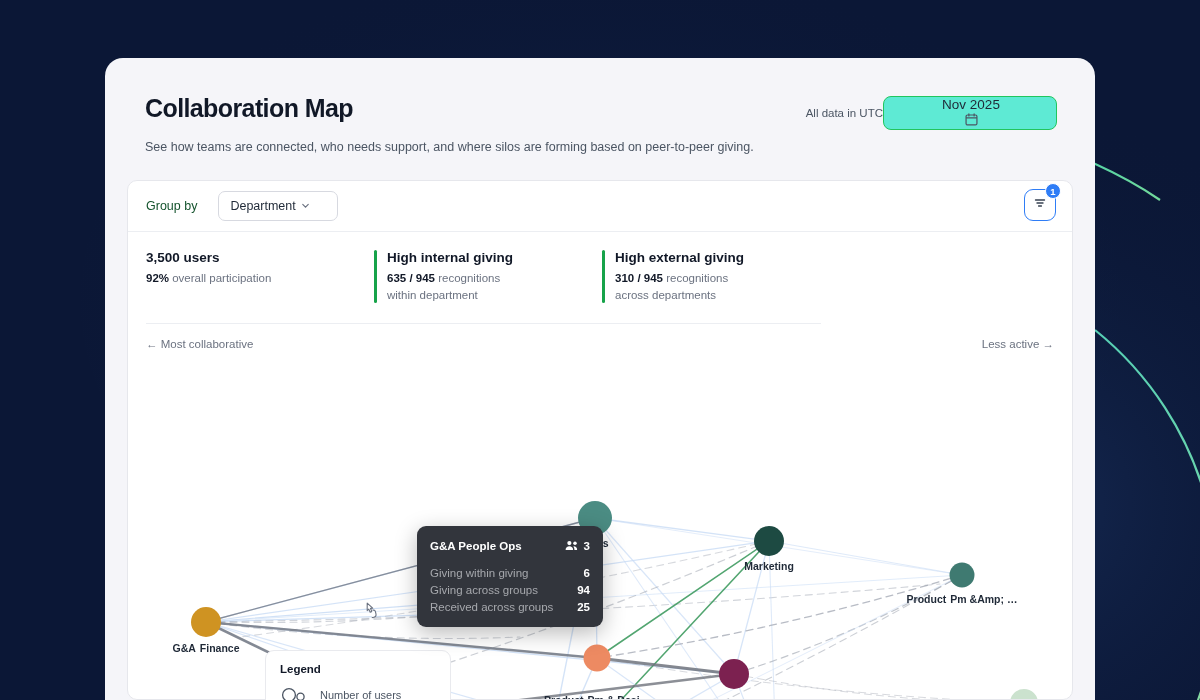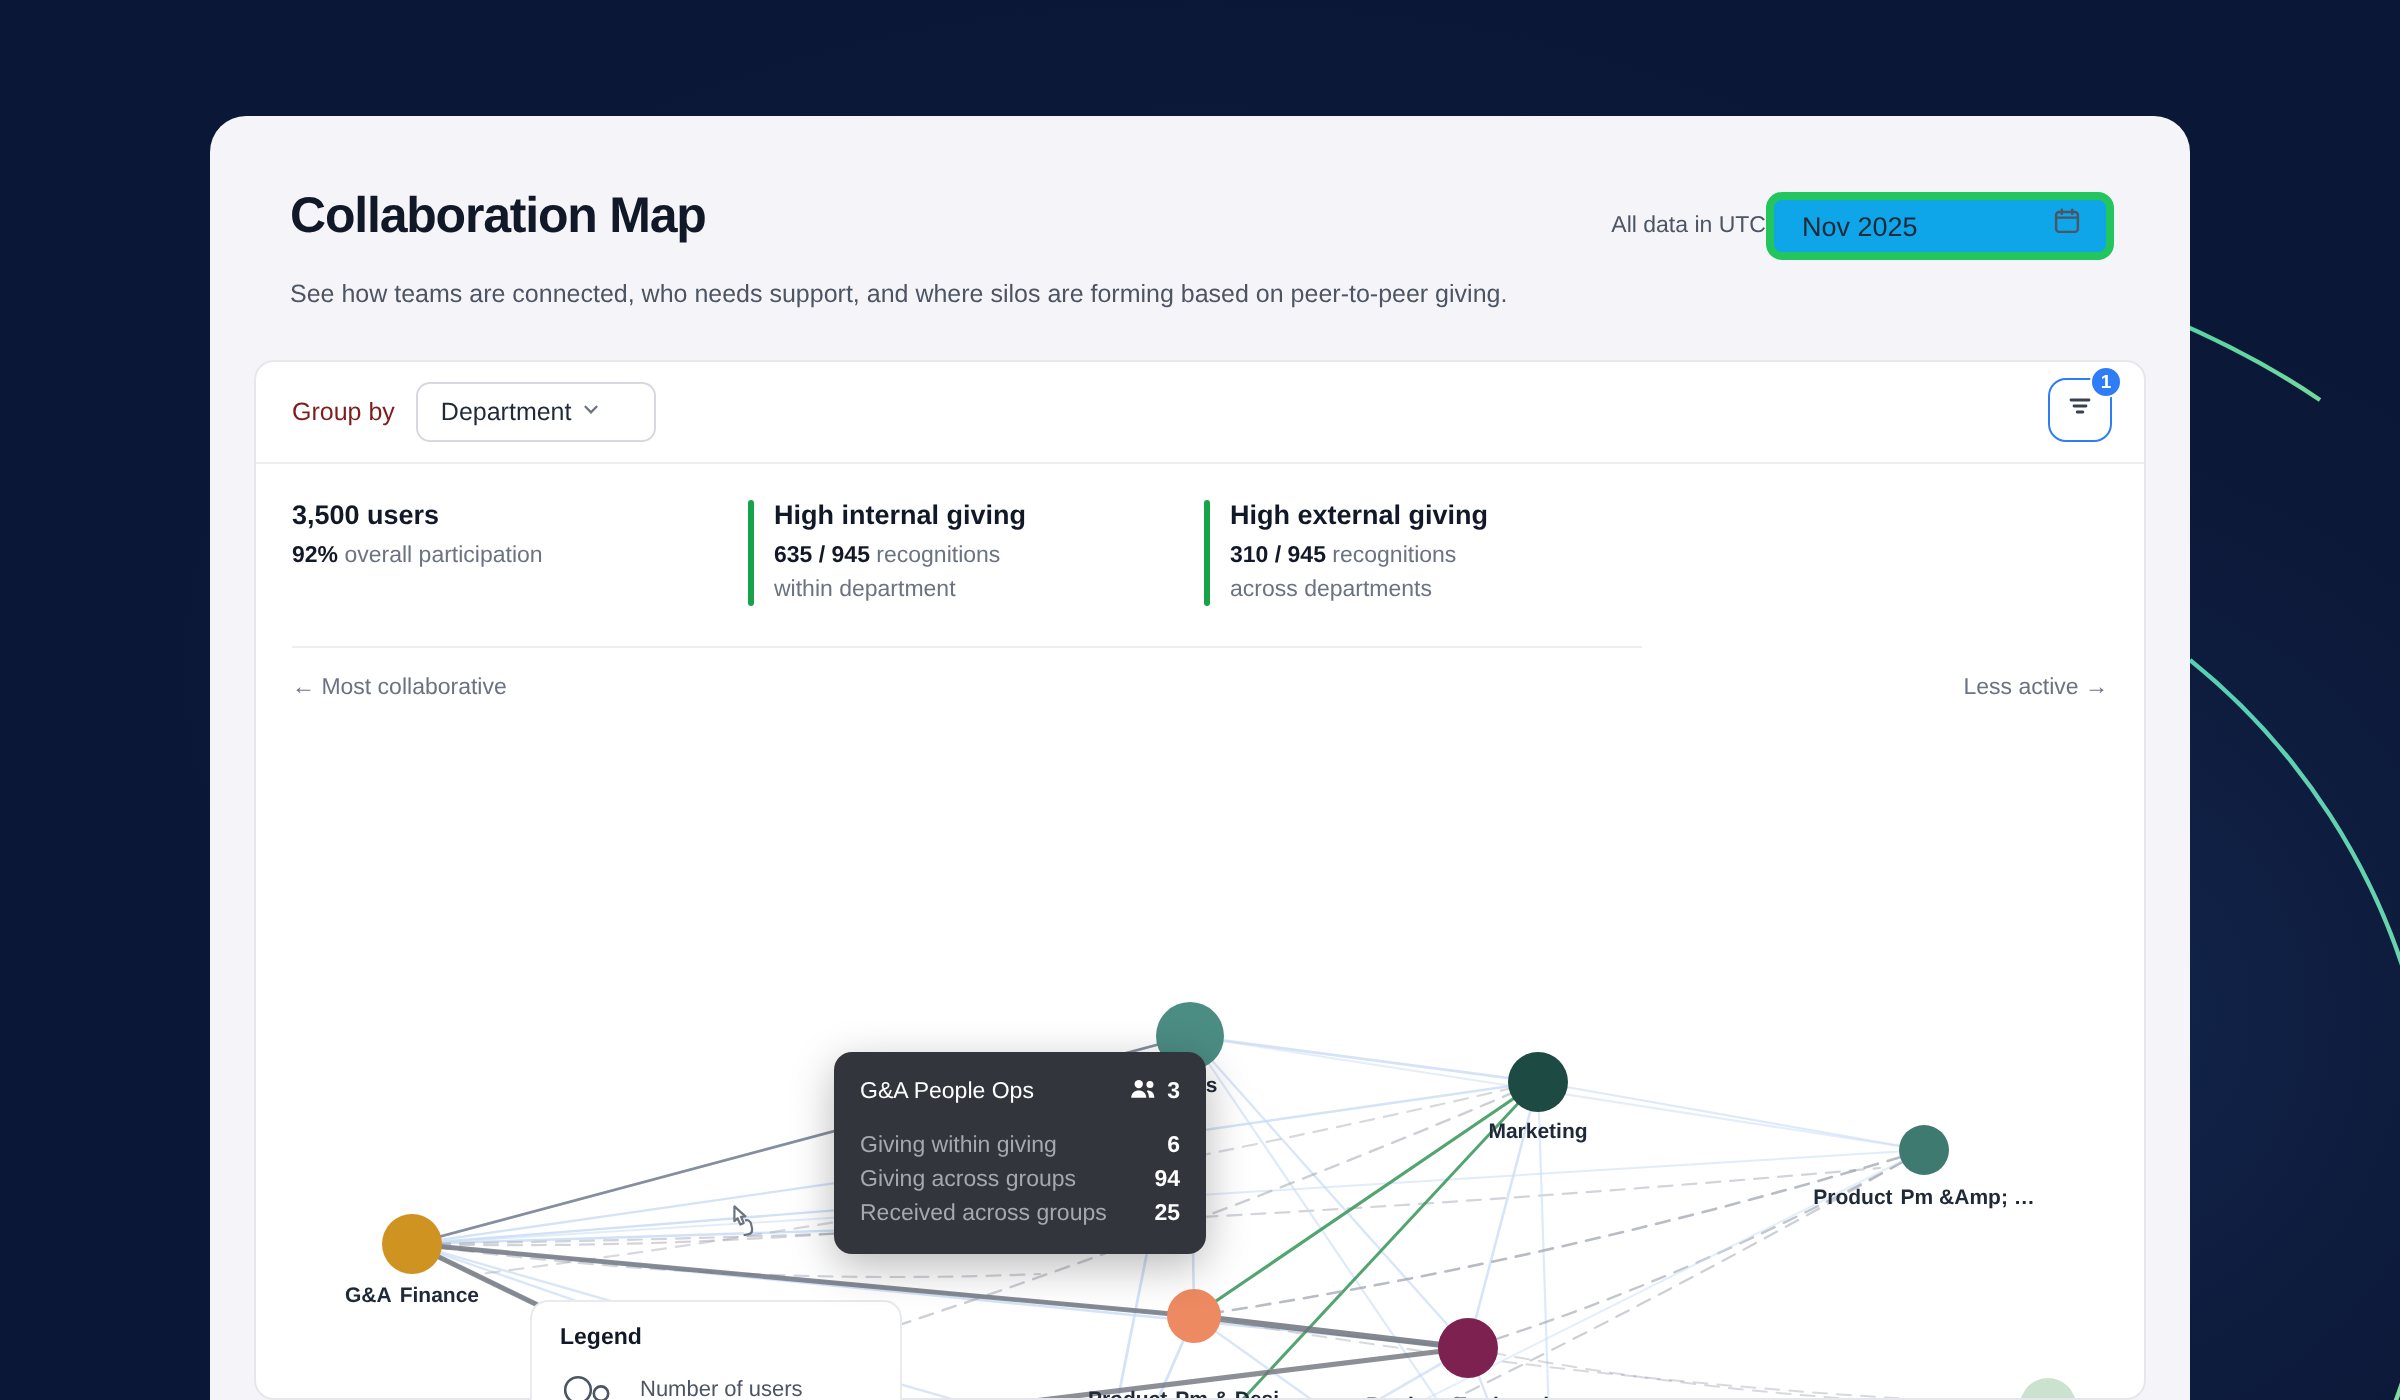--- a/index.html
+++ b/index.html
@@ -39,23 +39,24 @@
   }
   #header-right {
     position: absolute; right: 38px; top: 38px;
     display: flex; align-items: center; 
   }
   #utc-note { font-size: 11.5px; color: #4b5563; }
   #date-picker {
     display: flex; align-items: center; justify-content: space-between;
     width: 174px; height: 34px;
     padding: 0 12px 0 14px;
-    background: #0ea5e9;
-    border: 4px solid #22c55e;
+    background: #5eead4;
+    border: 1px solid #22c55e;
     border-radius: 8px;
+    flex-direction: column;
   }
   #date-picker-value { font-size: 13.5px; color: #1f2937; }
 
   
   #panel {
     margin: 26px 22px 0 22px;
     background: #ffffff;
     border: 1px solid #e6e7ec;
     border-radius: 10px;
     overflow: hidden;
@@ -64,21 +65,21 @@
   }
 
   
   #controls-row {
     height: 51px;
     display: flex; align-items: center;
     padding: 0 18px;
     border-bottom: 1px solid #eceef2;
     position: relative;
   }
-  #groupby-label { font-size: 12.5px; color: #7f1d1d; margin-right: 11px; text-align: center; }
+  #groupby-label { font-size: 12.5px; color: #14532d; margin-right: 21px; text-align: center; }
   #groupby-select {
     display: flex; align-items: center; justify-content: space-between;
     width: 120px; height: 30px; padding: 0 26px 0 11px;
     border: 1px solid #d7d9e0; border-radius: 7px; background: #fff;
   }
   #groupby-value { font-size: 12.5px; color: #1f2937; }
 
   #filter-button {
     position: absolute; right: 16px; top: 8px;
     width: 32px; height: 32px;
@@ -141,21 +142,21 @@
     background: #32353c;
     border-radius: 9px;
     padding: 11px 13px 12px 13px;
     box-shadow: 0 6px 22px rgba(0,0,0,0.28);
     z-index: 20;
   }
   #tooltip-head {
     display: flex; align-items: center; justify-content: space-between;
     margin-bottom: 9px;
   }
-  #tooltip-title { font-size: 11.5px; font-weight: normal; color: #ffffff; }
+  #tooltip-title { font-size: 11.5px; font-weight: bold; color: #ffffff; }
   #tooltip-count-wrap { display: flex; align-items: center; gap: 5px; }
   #tooltip-count { font-size: 11.5px; font-weight: bold; color: #ffffff; }
   .tt-row {
     display: flex; align-items: center; justify-content: space-between;
     padding: 2.5px 0;
   }
   .tt-k { font-size: 11.5px; color: #a6a8ad; }
   .tt-v { font-size: 11.5px; color: #ffffff; font-weight: bold; }
 
   

